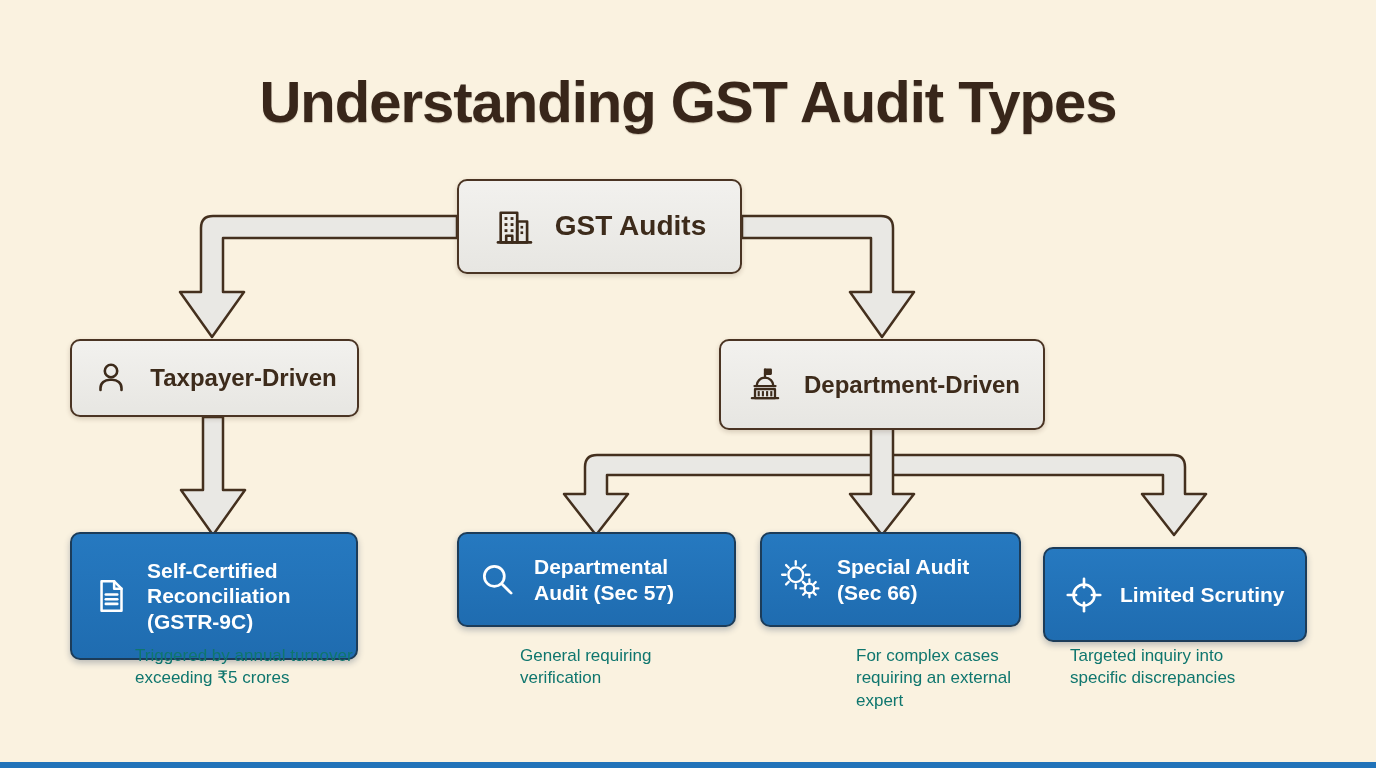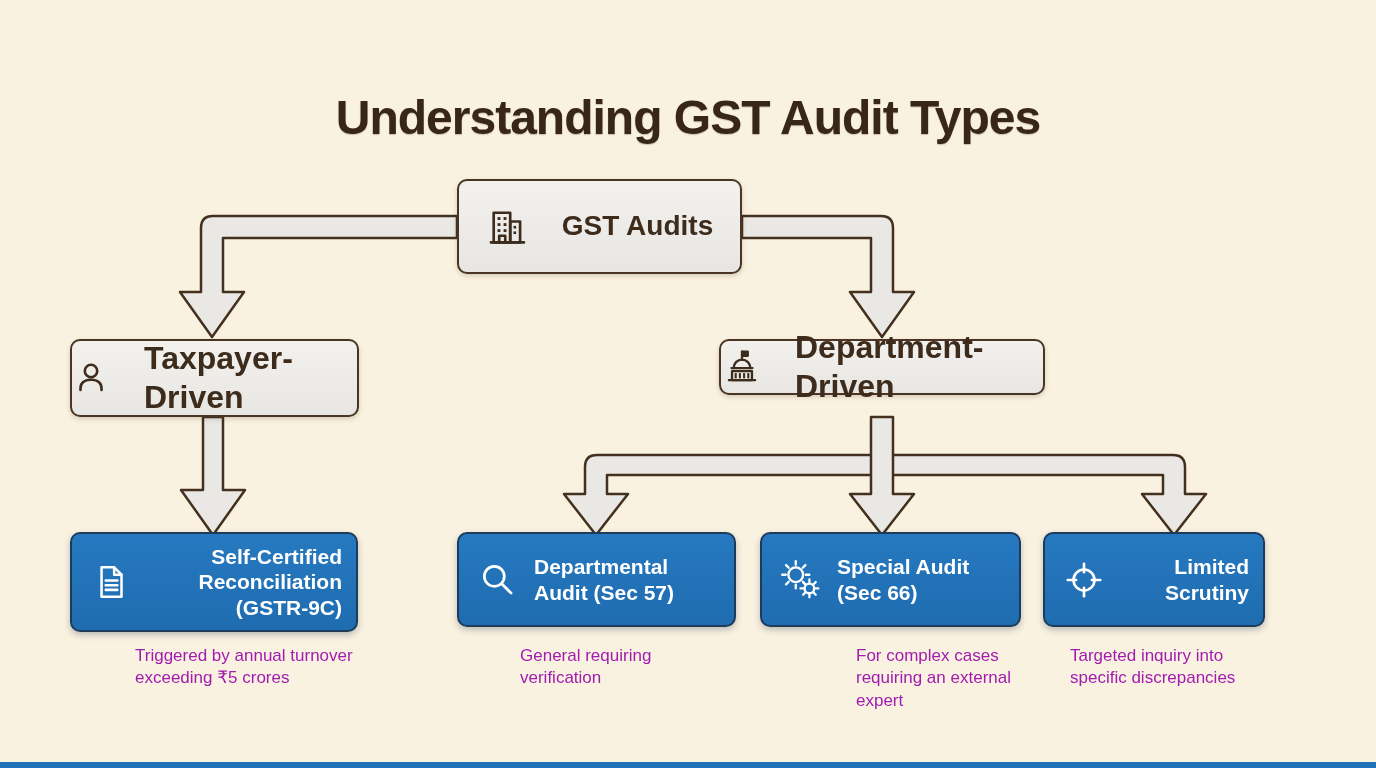--- a/index.html
+++ b/index.html
@@ -4,65 +4,64 @@
 <style>
   html,body{margin:0;padding:0;}
   body{
     width:1376px;height:768px;position:relative;overflow:hidden;
     background:#faf2e0;
     font-family:"Liberation Sans","DejaVu Sans",sans-serif;
     color:#3b2a1a;
   }
   .title{
     position:absolute;left:0;top:68px;width:1376px;
-    text-align:center;font-size:48px;font-weight:700;letter-spacing:-1px;
+    text-align:center;font-size:58px;font-weight:700;letter-spacing:-1px;
     color:#38261a;
     text-shadow:0 1px 1px rgba(60,40,20,0.25);
-    margin-top:22px;
   }
   .connectors{position:absolute;left:0;top:0;width:1376px;height:768px;z-index:1;}
   .node{
     position:absolute;z-index:2;display:flex;align-items:center;
     border-radius:10px;box-sizing:border-box;
   }
   .gray-node{
     background:linear-gradient(180deg,#f2f1ee 0%,#e7e6e2 100%);
     border:2px solid #4a3423;
     box-shadow:0 2px 5px rgba(70,45,25,0.2);
-    justify-content:center;gap:32px;
+    justify-content:center;gap:18px;
     color:#3d2b1b;font-weight:700;
   }
   .blue-node{
     background:linear-gradient(180deg,#2679c0 0%,#1f6cb0 100%);
     border:2px solid #1c3c59;
     box-shadow:0 3px 6px rgba(40,60,90,0.3);
     justify-content:flex-start;gap:15px;padding:0 14px 0 18px;
     color:#ffffff;font-weight:700;
   }
   .gray-node .icn,.blue-node .icn{flex:0 0 auto;display:flex;}
   .node-label{line-height:1.22;}
   .root-label{font-size:28px;}
-  .branch-label{font-size:32px;}
+  .branch-label{font-size:24px;}
   .leaf-label{font-size:21px;}
   .caption{
     position:absolute;z-index:2;font-size:17px;line-height:1.32;
-    color:#a21caf;font-weight:400;
+    color:#0f766e;font-weight:400;
   }
   .footer-bar{
     position:absolute;left:0;bottom:0;width:1376px;height:6px;
     background:#2173b9;z-index:3;
   }
   
   #node-root{left:457px;top:179px;width:285px;height:95px;}
   #node-taxpayer{left:70px;top:339px;width:289px;height:78px;}
-  #node-department{left:719px;top:339px;width:326px;height:56px;}
-  #leaf-0{left:70px;top:532px;width:288px;height:100px;text-align:right;}
+  #node-department{left:719px;top:339px;width:326px;height:91px;}
+  #leaf-0{left:70px;top:532px;width:288px;height:128px;}
   #leaf-1{left:457px;top:532px;width:279px;height:95px;}
   #leaf-2{left:760px;top:532px;width:261px;height:95px;}
-  #leaf-3{left:1043px;top:532px;width:222px;height:95px;text-align:right;}
+  #leaf-3{left:1043px;top:547px;width:264px;height:95px;}
   #caption-0{left:135px;top:645px;width:232px;}
   #caption-1{left:520px;top:645px;width:210px;}
   #caption-2{left:856px;top:645px;width:200px;}
   #caption-3{left:1070px;top:645px;width:210px;}
 </style>
 </head>
 <body>
 
 <div class="title">Understanding GST Audit Types</div>
 

